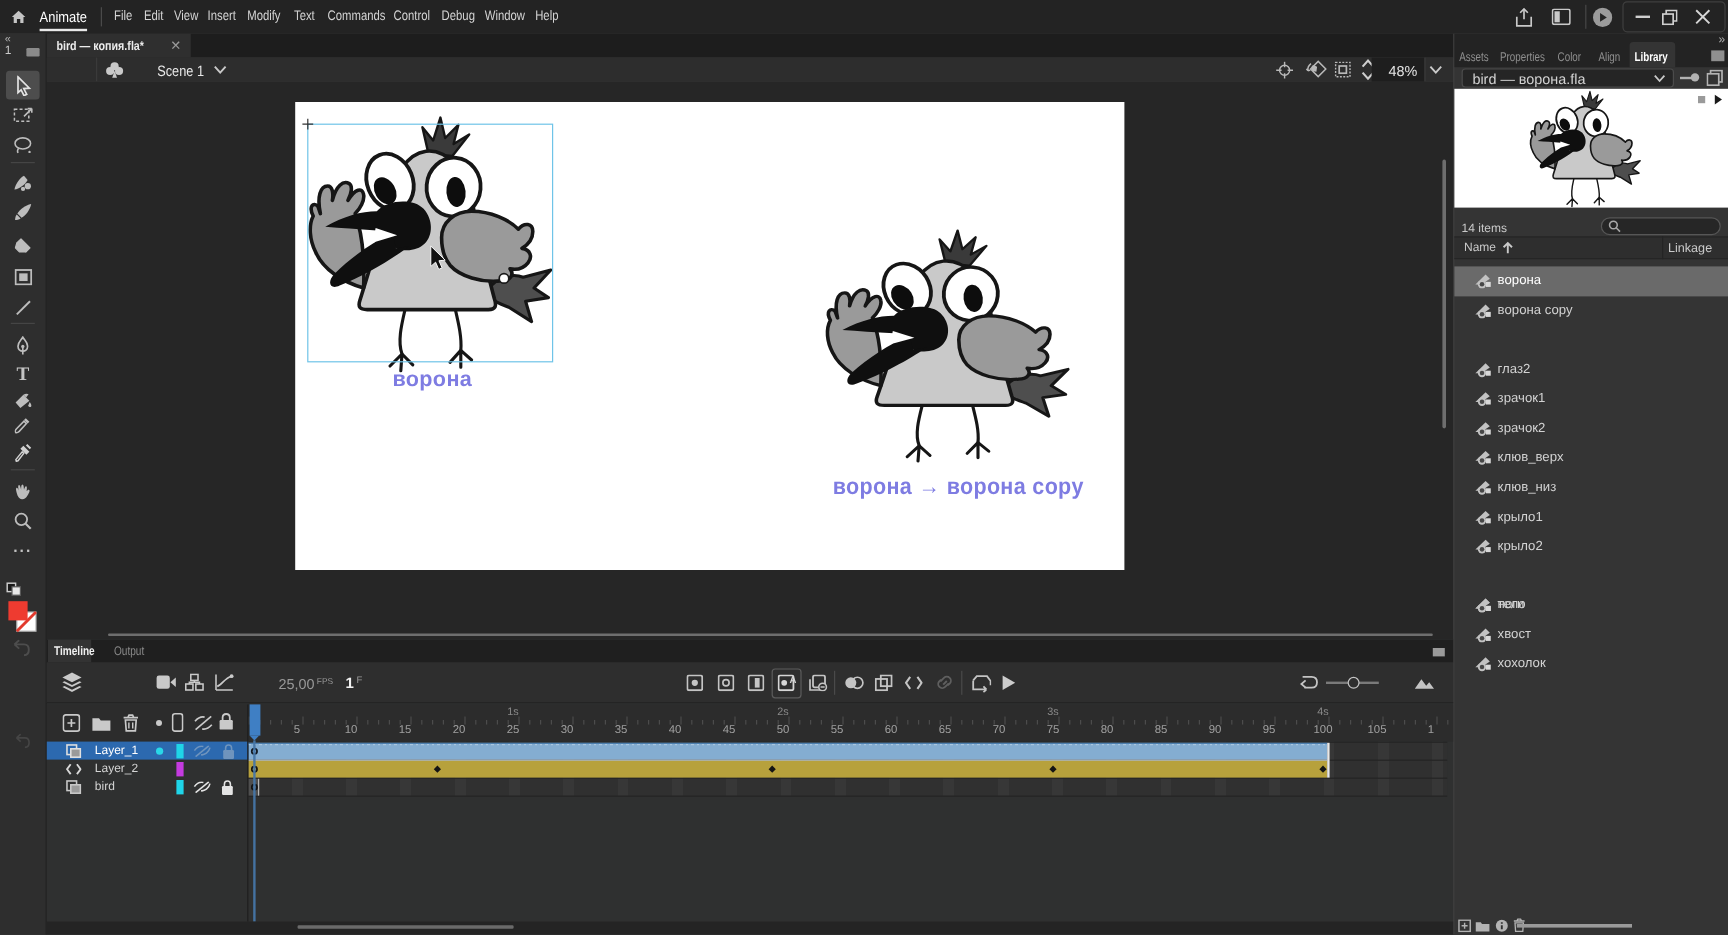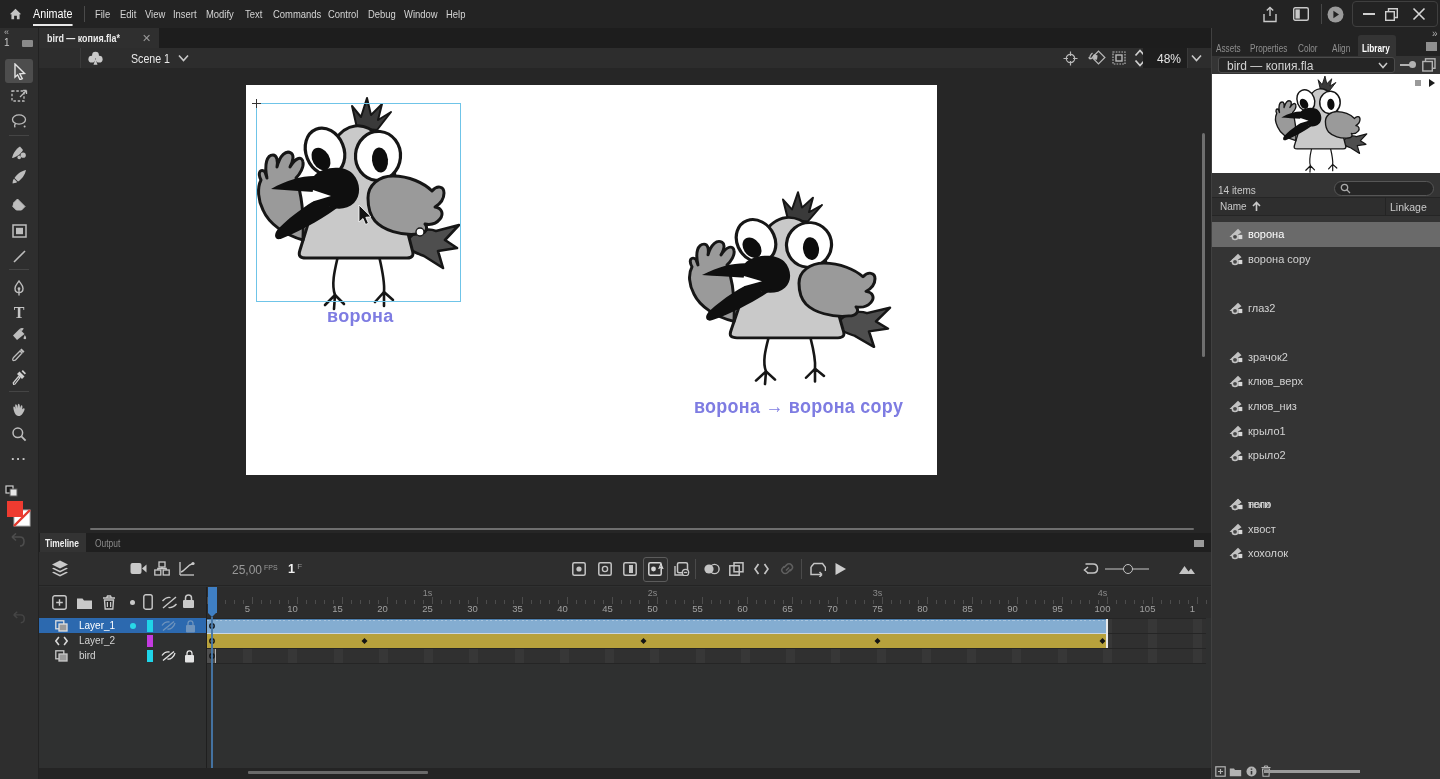--- a/index.html
+++ b/index.html
@@ -314,21 +314,21 @@
   </svg>
   <div class="vlabel" style="left:288px;top:238px;font-size:18px">ворона</div>
   <div class="vlabel" style="left:655px;top:327px;font-size:19.5px;transform:scaleX(0.92);transform-origin:0 50%">ворона → ворона copy</div>
 
   <div style="position:absolute;left:1163px;top:65px;width:3px;height:224px;background:#6e6e6e;border-radius:2px"></div>
   <div style="position:absolute;left:51px;top:460px;width:1104px;height:2px;background:#6e6e6e;border-radius:1px"></div>
   </div>
 
   <div id="tl" class="abs">
   <div class="tabrow">
-    <div style="position:absolute;left:1px;top:0;width:46px;height:19px;background:#333333;color:#f0f0f0;font-size:10.5px;font-weight:bold;padding:4px 0 0 5px"><span style="display:inline-block;transform:scaleX(0.8);transform-origin:0 50%">Timeline</span></div>
+    <div style="position:absolute;left:1px;top:0;width:36px;height:19px;background:#333333;color:#f0f0f0;font-size:10.5px;font-weight:bold;padding:4px 0 0 5px"><span style="display:inline-block;transform:scaleX(0.8);transform-origin:0 50%">Timeline</span></div>
     <span style="position:absolute;left:56px;top:4px;color:#8a8a8a;font-size:10.5px;transform:scaleX(0.8);transform-origin:0 50%">Output</span>
     <div style="position:absolute;left:1155px;top:7px;width:10px;height:7px;background:#9a9a9a"></div>
   </div>
 
   <div class="row1">
     <svg class="ico" style="left:12px;top:8px" width="18" height="17" viewBox="0 0 18 17">
       <g fill="#c9c9c9">
             <path d="M9 0.5 L17 4.5 L9 8.5 L1 4.5 Z"></path>
             <path d="M2.8 7.7 L1 8.6 L9 12.6 L17 8.6 L15.2 7.7 L9 10.8 Z"></path>
             <path d="M2.8 11.7 L1 12.6 L9 16.6 L17 12.6 L15.2 11.7 L9 14.8 Z"></path>
@@ -666,21 +666,21 @@
   <span style="position:absolute;left:220px;top:0px;color:#b0b0b0;font-size:10px;letter-spacing:-2px">»</span>
   <span class="ptab" style="left:4px">Assets</span>
   <span class="ptab" style="left:38px">Properties</span>
   <span class="ptab" style="left:86px">Color</span>
   <span class="ptab" style="left:120px">Align</span>
   <div style="position:absolute;left:146px;top:7px;width:38px;height:21px;background:#343434;border-radius:3px 3px 0 0"></div>
         <span class="ptab" style="left:150px;color:#ffffff;font-weight:bold">Library</span>
   <div style="position:absolute;left:214px;top:14px;width:11px;height:9px;background:#8f8f8f"></div>
   </div>
   <div style="position:absolute;left:6px;top:29px;width:177px;height:16px;background:#252525;border:1px solid #4b4b4b;border-radius:3px"></div>
-  <span style="position:absolute;left:15px;top:31px;color:#d2d2d2;font-size:12px">bird — копия.fla</span>
+  <span style="position:absolute;left:15px;top:31px;color:#d2d2d2;font-size:12px">bird — ворона.fla</span>
   <svg class="abs" style="left:166px;top:34px" width="10" height="7" viewBox="0 0 10 7">
         <path d="M1 1 L5 5.5 L9 1" stroke="#c9c9c9" stroke-width="1.5" fill="none"></path>
       </svg>
   <div style="position:absolute;left:188px;top:36px;width:12px;height:2px;background:#b3b3b3"></div>
   <div style="position:absolute;left:197px;top:33px;width:7px;height:7px;border-radius:50%;background:#b3b3b3"></div>
   <svg class="abs" style="left:210px;top:30px" width="14" height="14" viewBox="0 0 14 14">
         <rect x="3.5" y="0.8" width="9.5" height="9.5" fill="none" stroke="#b3b3b3" stroke-width="1.4"></rect>
         <rect x="0.8" y="3.5" width="9.5" height="9.5" fill="#323232" stroke="#b3b3b3" stroke-width="1.4"></rect>
       </svg>
   <div style="position:absolute;left:0;top:46px;width:228px;height:99px;background:#ffffff"></div>
@@ -722,20 +722,29 @@
       </div>
   <div class="librow" style="top:267.7px;">
         <svg class="ico" style="left:17px;top:6px" width="14" height="13" viewBox="0 0 14 13">
           <path d="M0.5 9 L9 0.8 L12.5 4.2 L5.5 9 Z" fill="#c2c2c2"></path>
           <circle cx="6" cy="8.8" r="3.5" fill="#c2c2c2"></circle>
           <circle cx="6" cy="8.8" r="1.9" fill="#474747"></circle>
           <rect x="9.3" y="6.9" width="4" height="4.2" fill="#d8d8d8"></rect>
         </svg>
         <span class="nm" style="color:#d2d2d2">глаз2</span>
       </div>
+  <div class="librow" style="top:292.3px;">
+        <svg class="ico" style="left:17px;top:6px" width="14" height="13" viewBox="0 0 14 13">
+          <path d="M0.5 9 L9 0.8 L12.5 4.2 L5.5 9 Z" fill="#c2c2c2"></path>
+          <circle cx="6" cy="8.8" r="3.5" fill="#c2c2c2"></circle>
+          <circle cx="6" cy="8.8" r="1.9" fill="#474747"></circle>
+          <rect x="9.3" y="6.9" width="4" height="4.2" fill="#d8d8d8"></rect>
+        </svg>
+        <span class="nm" style="color:#d2d2d2">зрачок1</span>
+      </div>
   <div class="librow" style="top:316.9px;">
         <svg class="ico" style="left:17px;top:6px" width="14" height="13" viewBox="0 0 14 13">
           <path d="M0.5 9 L9 0.8 L12.5 4.2 L5.5 9 Z" fill="#c2c2c2"></path>
           <circle cx="6" cy="8.8" r="3.5" fill="#c2c2c2"></circle>
           <circle cx="6" cy="8.8" r="1.9" fill="#474747"></circle>
           <rect x="9.3" y="6.9" width="4" height="4.2" fill="#d8d8d8"></rect>
         </svg>
         <span class="nm" style="color:#d2d2d2">зрачок2</span>
       </div>
   <div class="librow" style="top:341.4px;">

